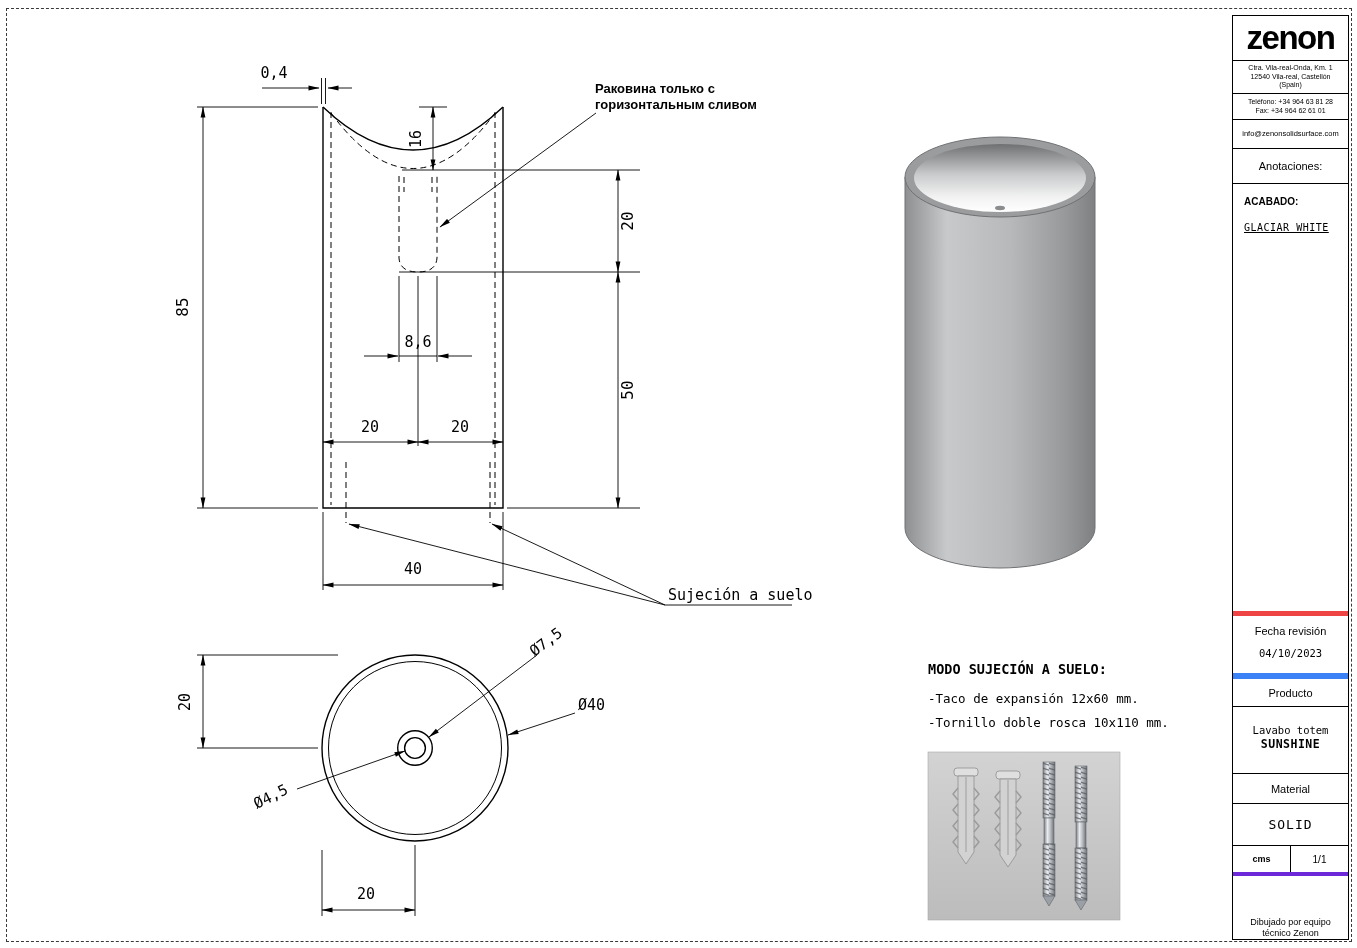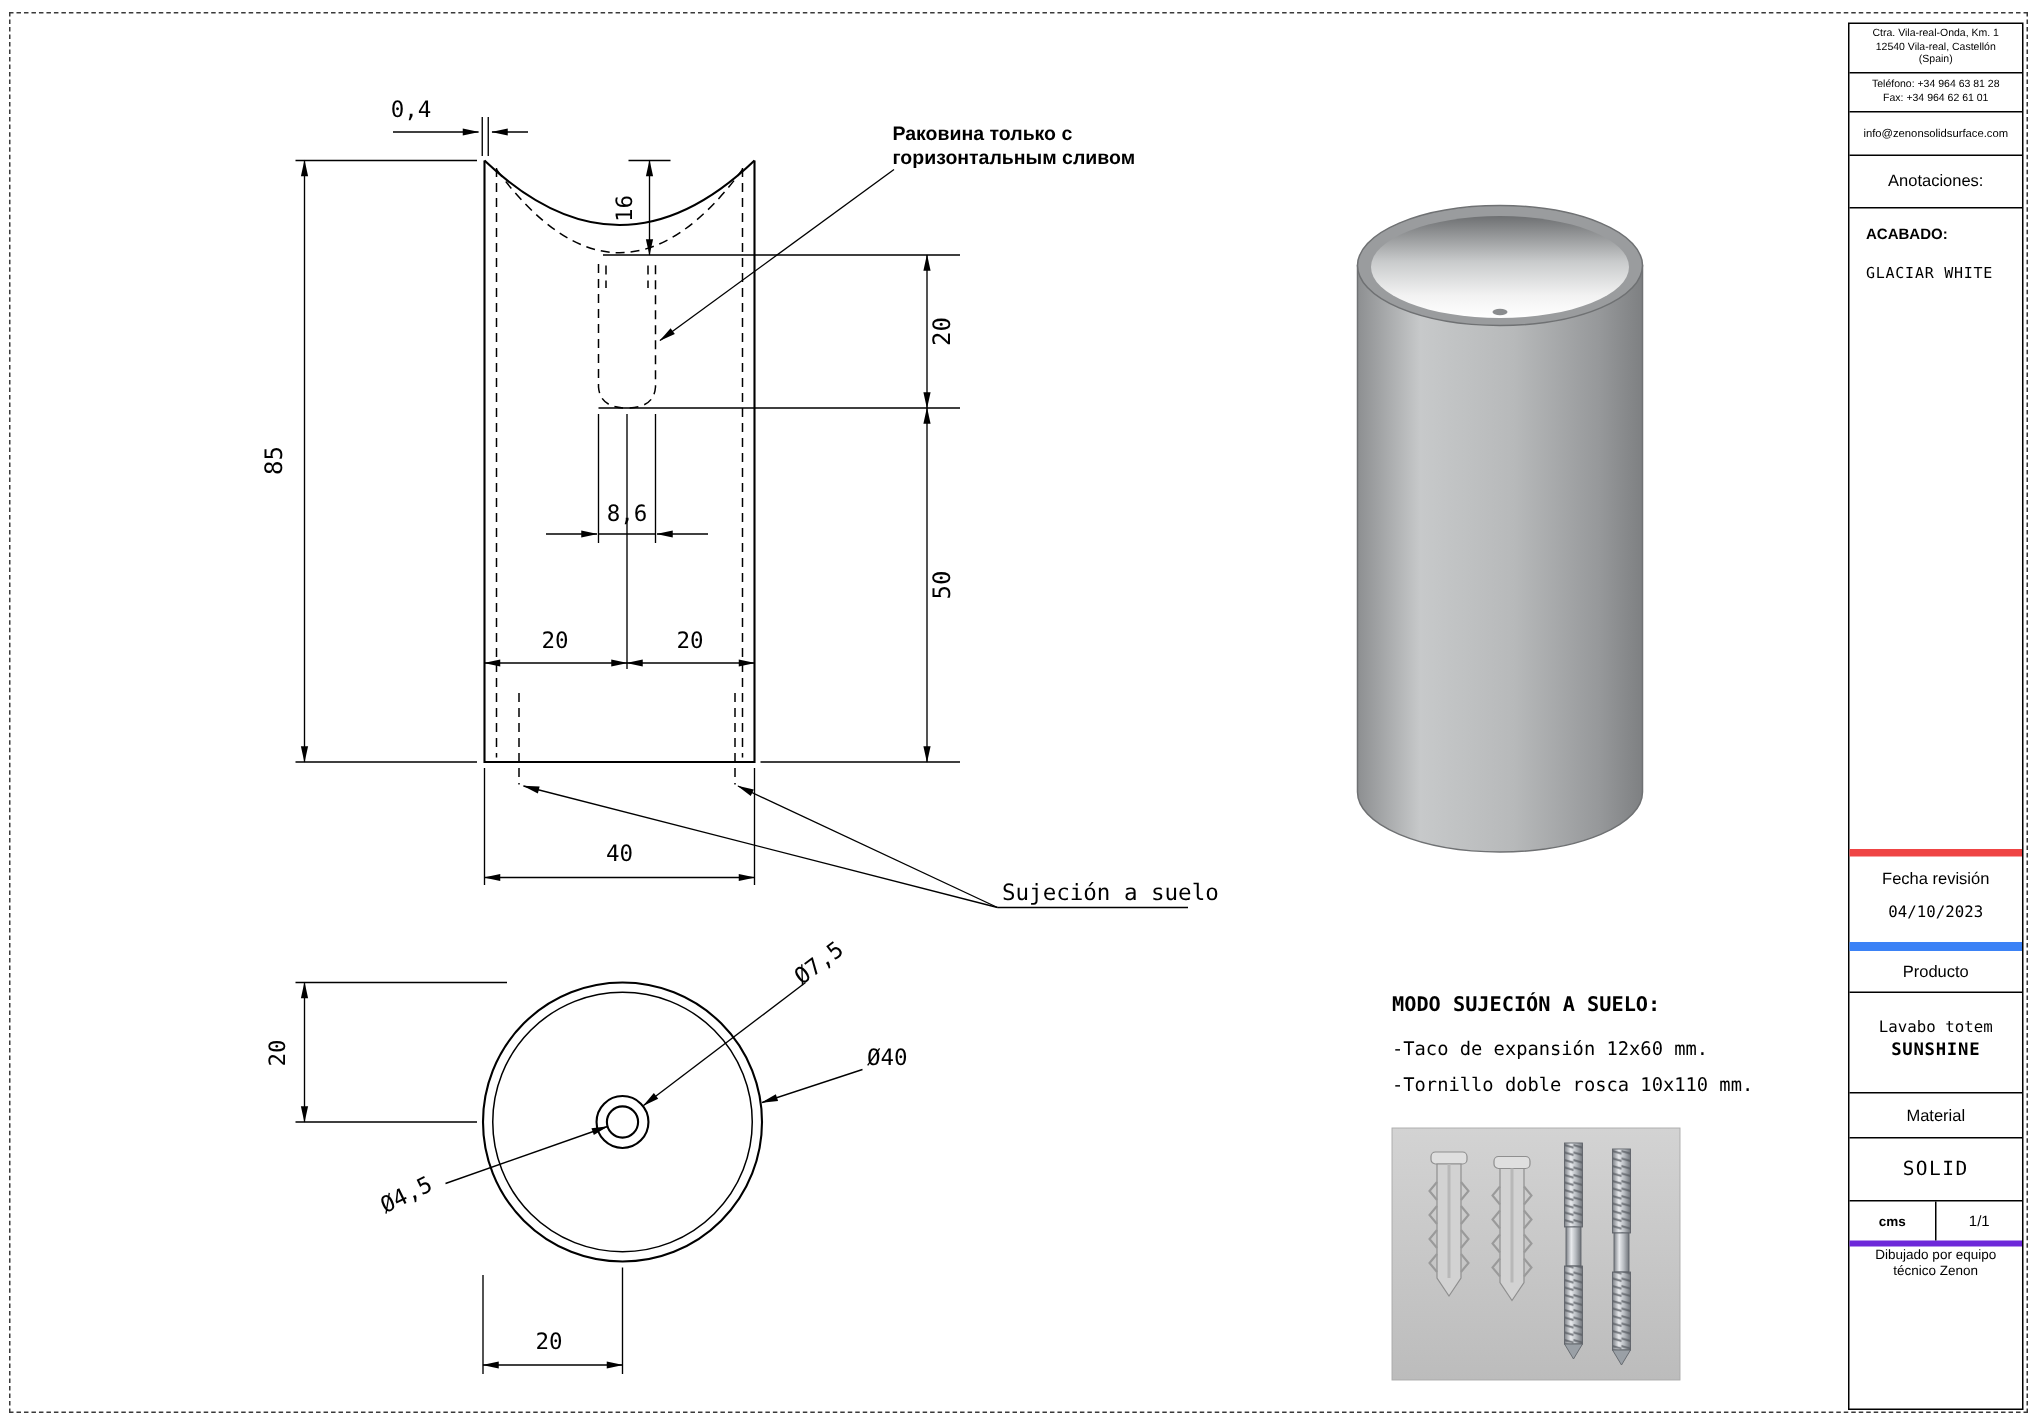--- a/index.html
+++ b/index.html
@@ -26,41 +26,41 @@
   .c-address { height:33px; border-bottom:1px solid #000; font-size:7px; line-height:8.5px;
                text-align:center; padding-top:3px; }
   .c-phone { height:26px; border-bottom:1px solid #000; font-size:7px; line-height:8.5px;
              text-align:center; padding-top:4px; }
   .c-email { height:29px; border-bottom:1.6px solid #000; font-size:7.5px; text-align:center;
              padding-top:9px; }
   .c-anot { height:35px; border-bottom:1px solid #000; font-size:11px; display:flex;
             align-items:center; justify-content:center; }
   .c-acabado { height:432px; border-bottom:5px solid #ef4444; padding:12px 11px 0; }
   .acabado-label { font-size:10px; font-weight:bold; margin-bottom:15px; }
-  .acabado-value { font-size:10px; font-family:"DejaVu Sans Mono", monospace; letter-spacing:0.5px; }
+  .acabado-value { font-size:10px; font-family:"DejaVu Sans Mono", monospace; letter-spacing:0.5px;text-decoration:underline; }
   .c-fecha { height:63px; border-bottom:6px solid #3b82f6; text-align:center; padding-top:9px; }
   .fecha-label { font-size:11px; }
   .fecha-value { font-size:10.5px; font-family:"DejaVu Sans Mono", monospace; margin-top:10px; }
   .c-prod-label { height:28px; border-bottom:1px solid #000; font-size:11px; display:flex;
                   align-items:center; justify-content:center; }
   .c-prod-value { height:67px; border-bottom:1px solid #000; text-align:center; padding-top:17px; }
   .prod-line1 { font-size:10.5px; font-family:"DejaVu Sans Mono", monospace; }
   .prod-line2 { font-size:11.5px; font-weight:bold; font-family:"DejaVu Sans Mono", monospace;
                 margin-top:1px; letter-spacing:0.5px; }
   .c-mat-label { height:30px; border-bottom:1px solid #000; font-size:11px; display:flex;
                  align-items:center; justify-content:center; }
   .c-mat-value { height:42px; border-bottom:1px solid #000; font-size:13px; letter-spacing:1px;
                  display:flex; align-items:center; justify-content:center;
                  font-family:"DejaVu Sans Mono", monospace; }
   .c-units { height:30px; border-bottom:4px solid #6d28d9; display:flex; }
   .units-l { width:58px; border-right:1px solid #000; display:flex; align-items:center;
              justify-content:center; font-size:9px; font-weight:bold; box-sizing:border-box; }
   .units-r { flex:1; display:flex; align-items:center; justify-content:center; font-size:10px; }
   .c-credit { flex:1 1 auto; display:flex; flex-direction:column; align-items:center;
-              justify-content:flex-start; font-size:9px; line-height:11px; text-align:center; }
+              justify-content:flex-end; font-size:9px; line-height:11px; text-align:center; }
 </style>
 </head>
 <body>
 
 <div class="sheet">
 
   <svg class="drawing" width="1232" height="948" viewBox="0 0 1232 948">
     <defs>
       <marker id="arr" viewBox="0 0 12 6" refX="11" refY="3" markerWidth="12" markerHeight="6" orient="auto-start-reverse" markerUnits="userSpaceOnUse">
         <path d="M0.5,0.6 L11.5,3 L0.5,5.4 Z" fill="#000"></path>
@@ -243,20 +243,21 @@
         <rect x="0" y="0" width="12" height="56" fill="url(#thread)" opacity="0.75"></rect>
         <rect x="1" y="56" width="10" height="26" fill="url(#metal)" stroke="#60646a" stroke-width="0.6"></rect>
         <rect x="0" y="82" width="12" height="52" fill="url(#metal)" stroke="#60646a" stroke-width="0.6"></rect>
         <rect x="0" y="82" width="12" height="52" fill="url(#thread)" opacity="0.75"></rect>
         <path d="M0,134 L6,144 L12,134 Z" fill="#9aa0a6" stroke="#60646a" stroke-width="0.6"></path>
       </g>
     </g>
   </svg>
 
   <aside class="tb">
+    <div class="cell c-logo">zenon</div>
     <div class="cell c-address">
       <div>Ctra. Vila-real-Onda, Km. 1</div>
       <div>12540 Vila-real, Castellón</div>
       <div>(Spain)</div>
     </div>
     <div class="cell c-phone">
       <div>Teléfono: +34 964 63 81 28</div>
       <div>Fax: +34 964 62 61 01</div>
     </div>
     <div class="cell c-email">info@zenonsolidsurface.com</div>

